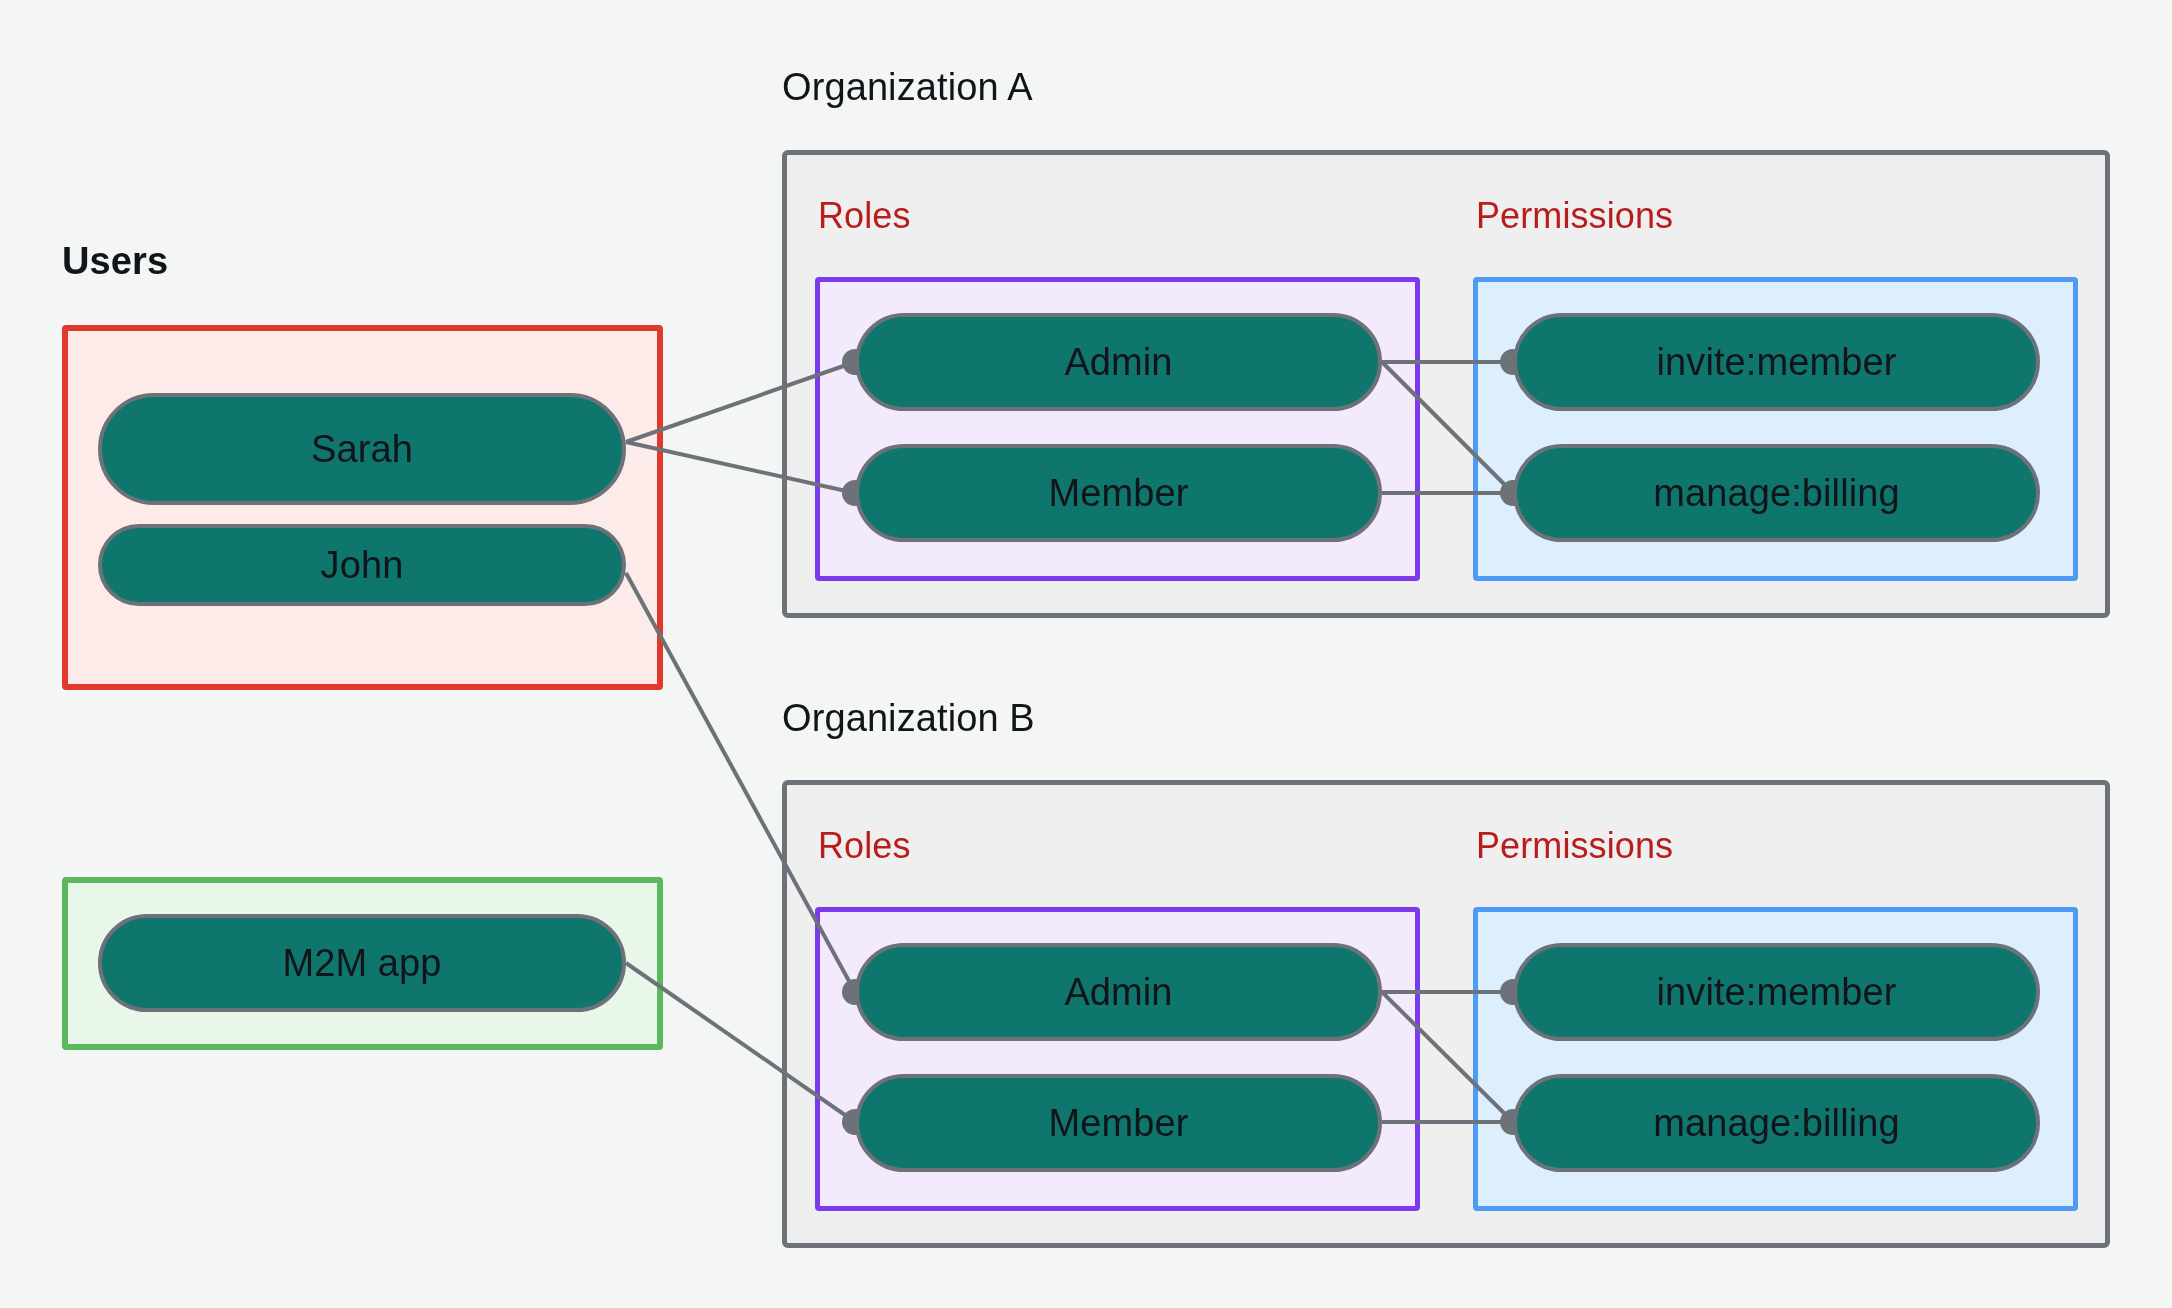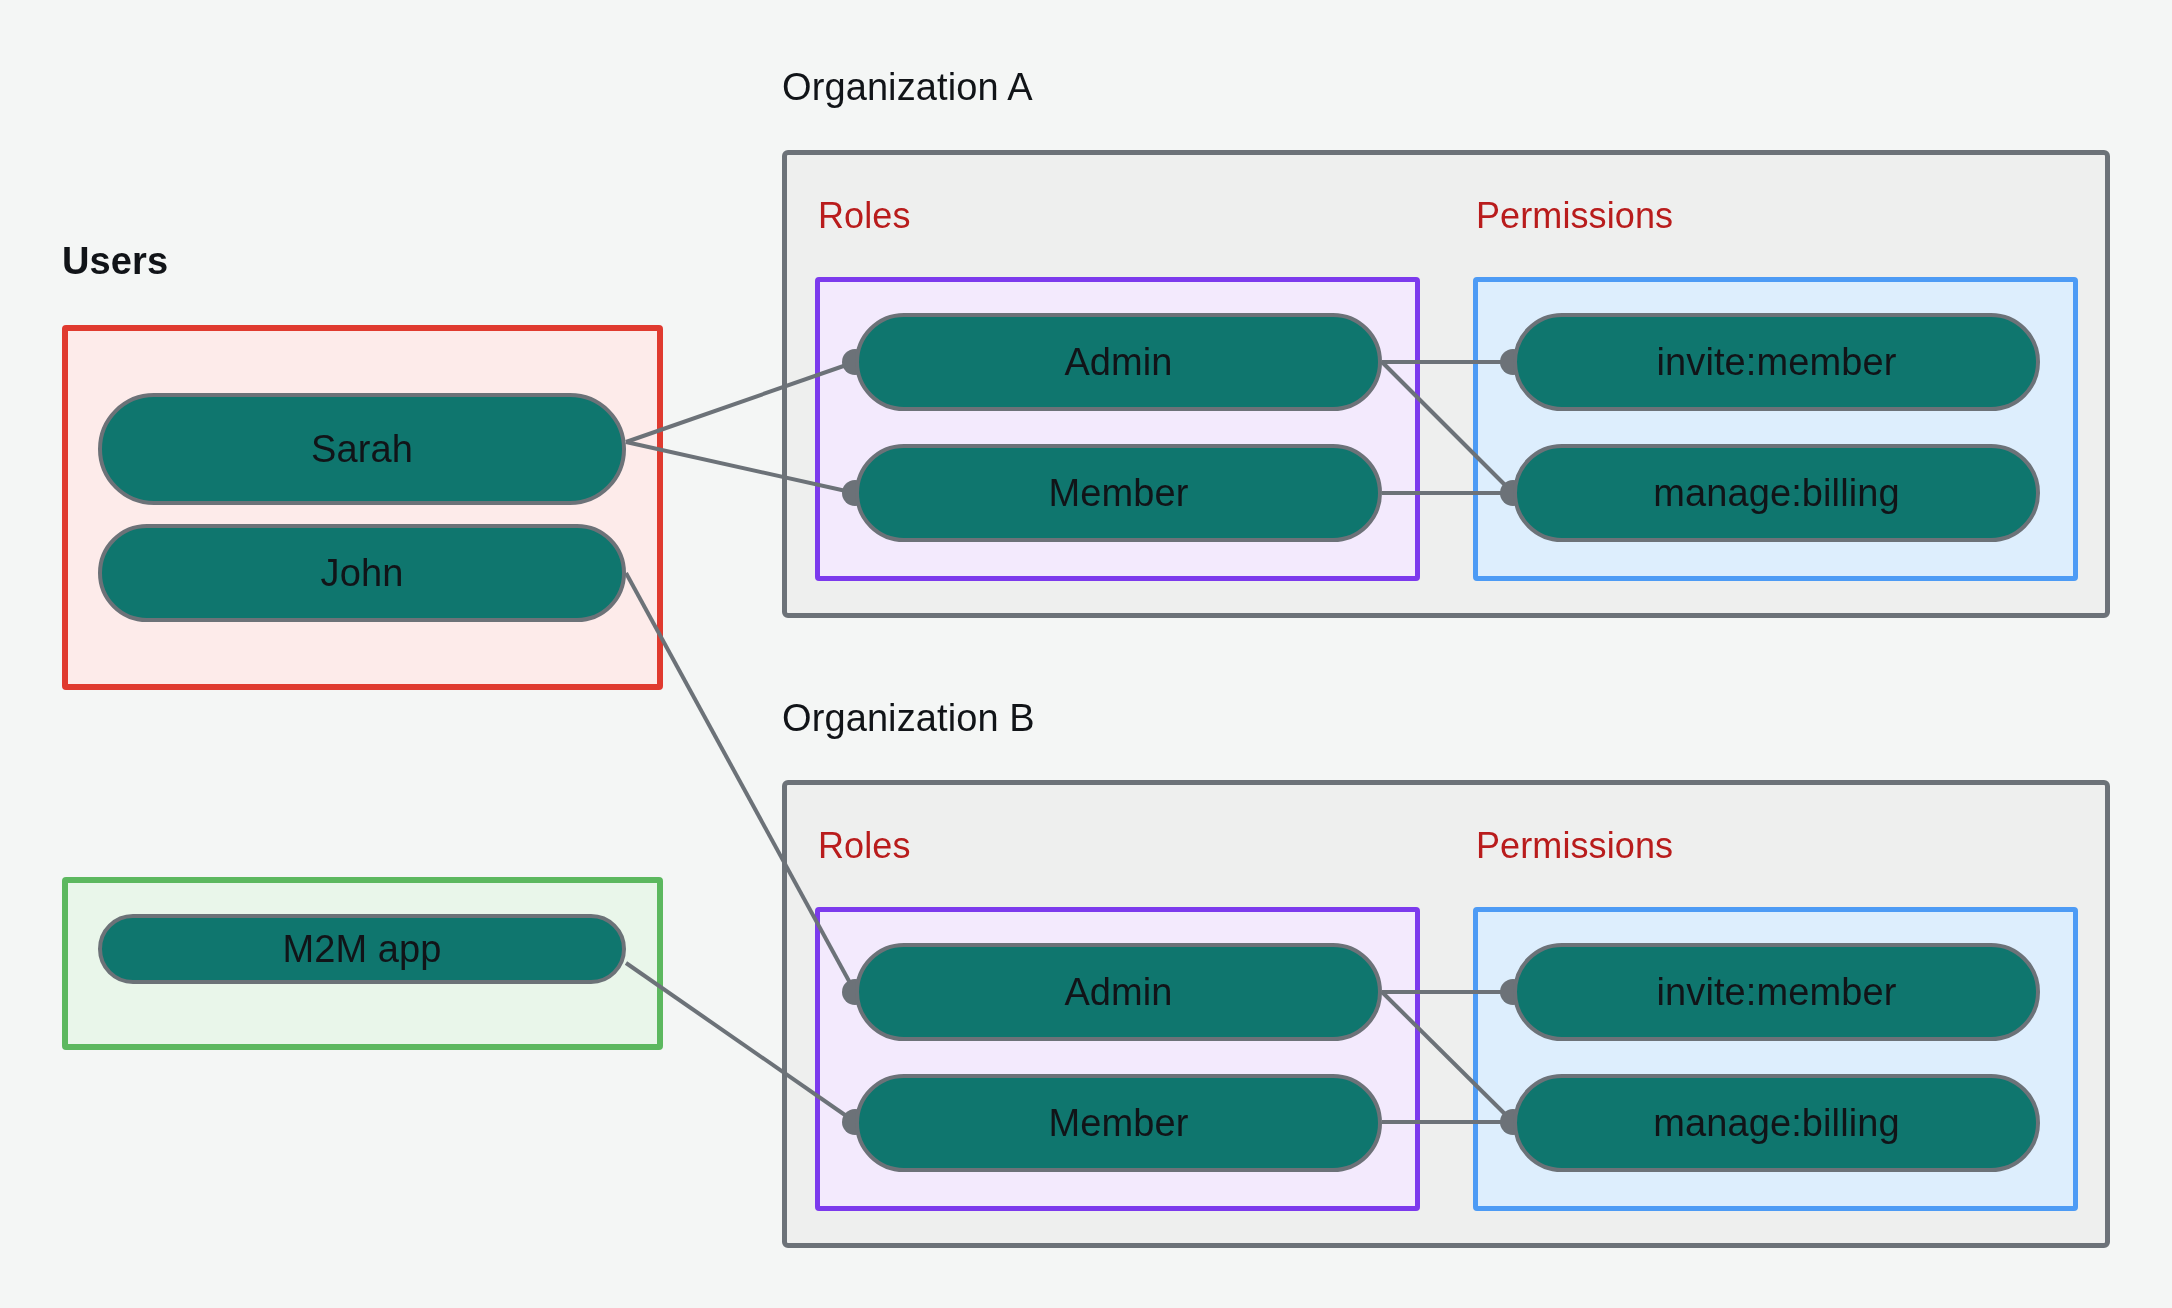--- a/index.html
+++ b/index.html
@@ -138,26 +138,26 @@
     <circle class="edge-dot" cx="1513" cy="493" r="13"></circle>
     <circle class="edge-dot" cx="1513" cy="992" r="13"></circle>
     <circle class="edge-dot" cx="1513" cy="1122" r="13"></circle>
   </svg>
 
   <div class="section-title" style="left:62px; top:240px;">Users</div>
 
   <div class="box users-box" style="left:62px; top:325px; width:601px; height:365px;">
   </div>
   <div class="node" style="left:98px; top:393px; width:528px; height:112px;">Sarah</div>
-  <div class="node" style="left:98px; top:524px; width:528px; height:98px;">John</div>
+  <div class="node" style="left:98px; top:524px; width:528px; height:82px;">John</div>
 
 
   <div class="box m2m-box" style="left:62px; top:877px; width:601px; height:173px;">
   </div>
-  <div class="node" style="left:98px; top:914px; width:528px; height:70px;">M2M app</div>
+  <div class="node" style="left:98px; top:914px; width:528px; height:98px;">M2M app</div>
 
   <div class="org-title" style="left:782px; top:66px;">Organization A</div>
 
   <div class="box outer-box" style="left:782px; top:150px; width:1328px; height:468px;">
   </div>
 
   <div class="group-title" style="left:818px; top:195px;">Roles</div>
   <div class="group-title" style="left:1476px; top:195px;">Permissions</div>
 
   <div class="box roles-box" style="left:815px; top:277px; width:605px; height:304px;">

